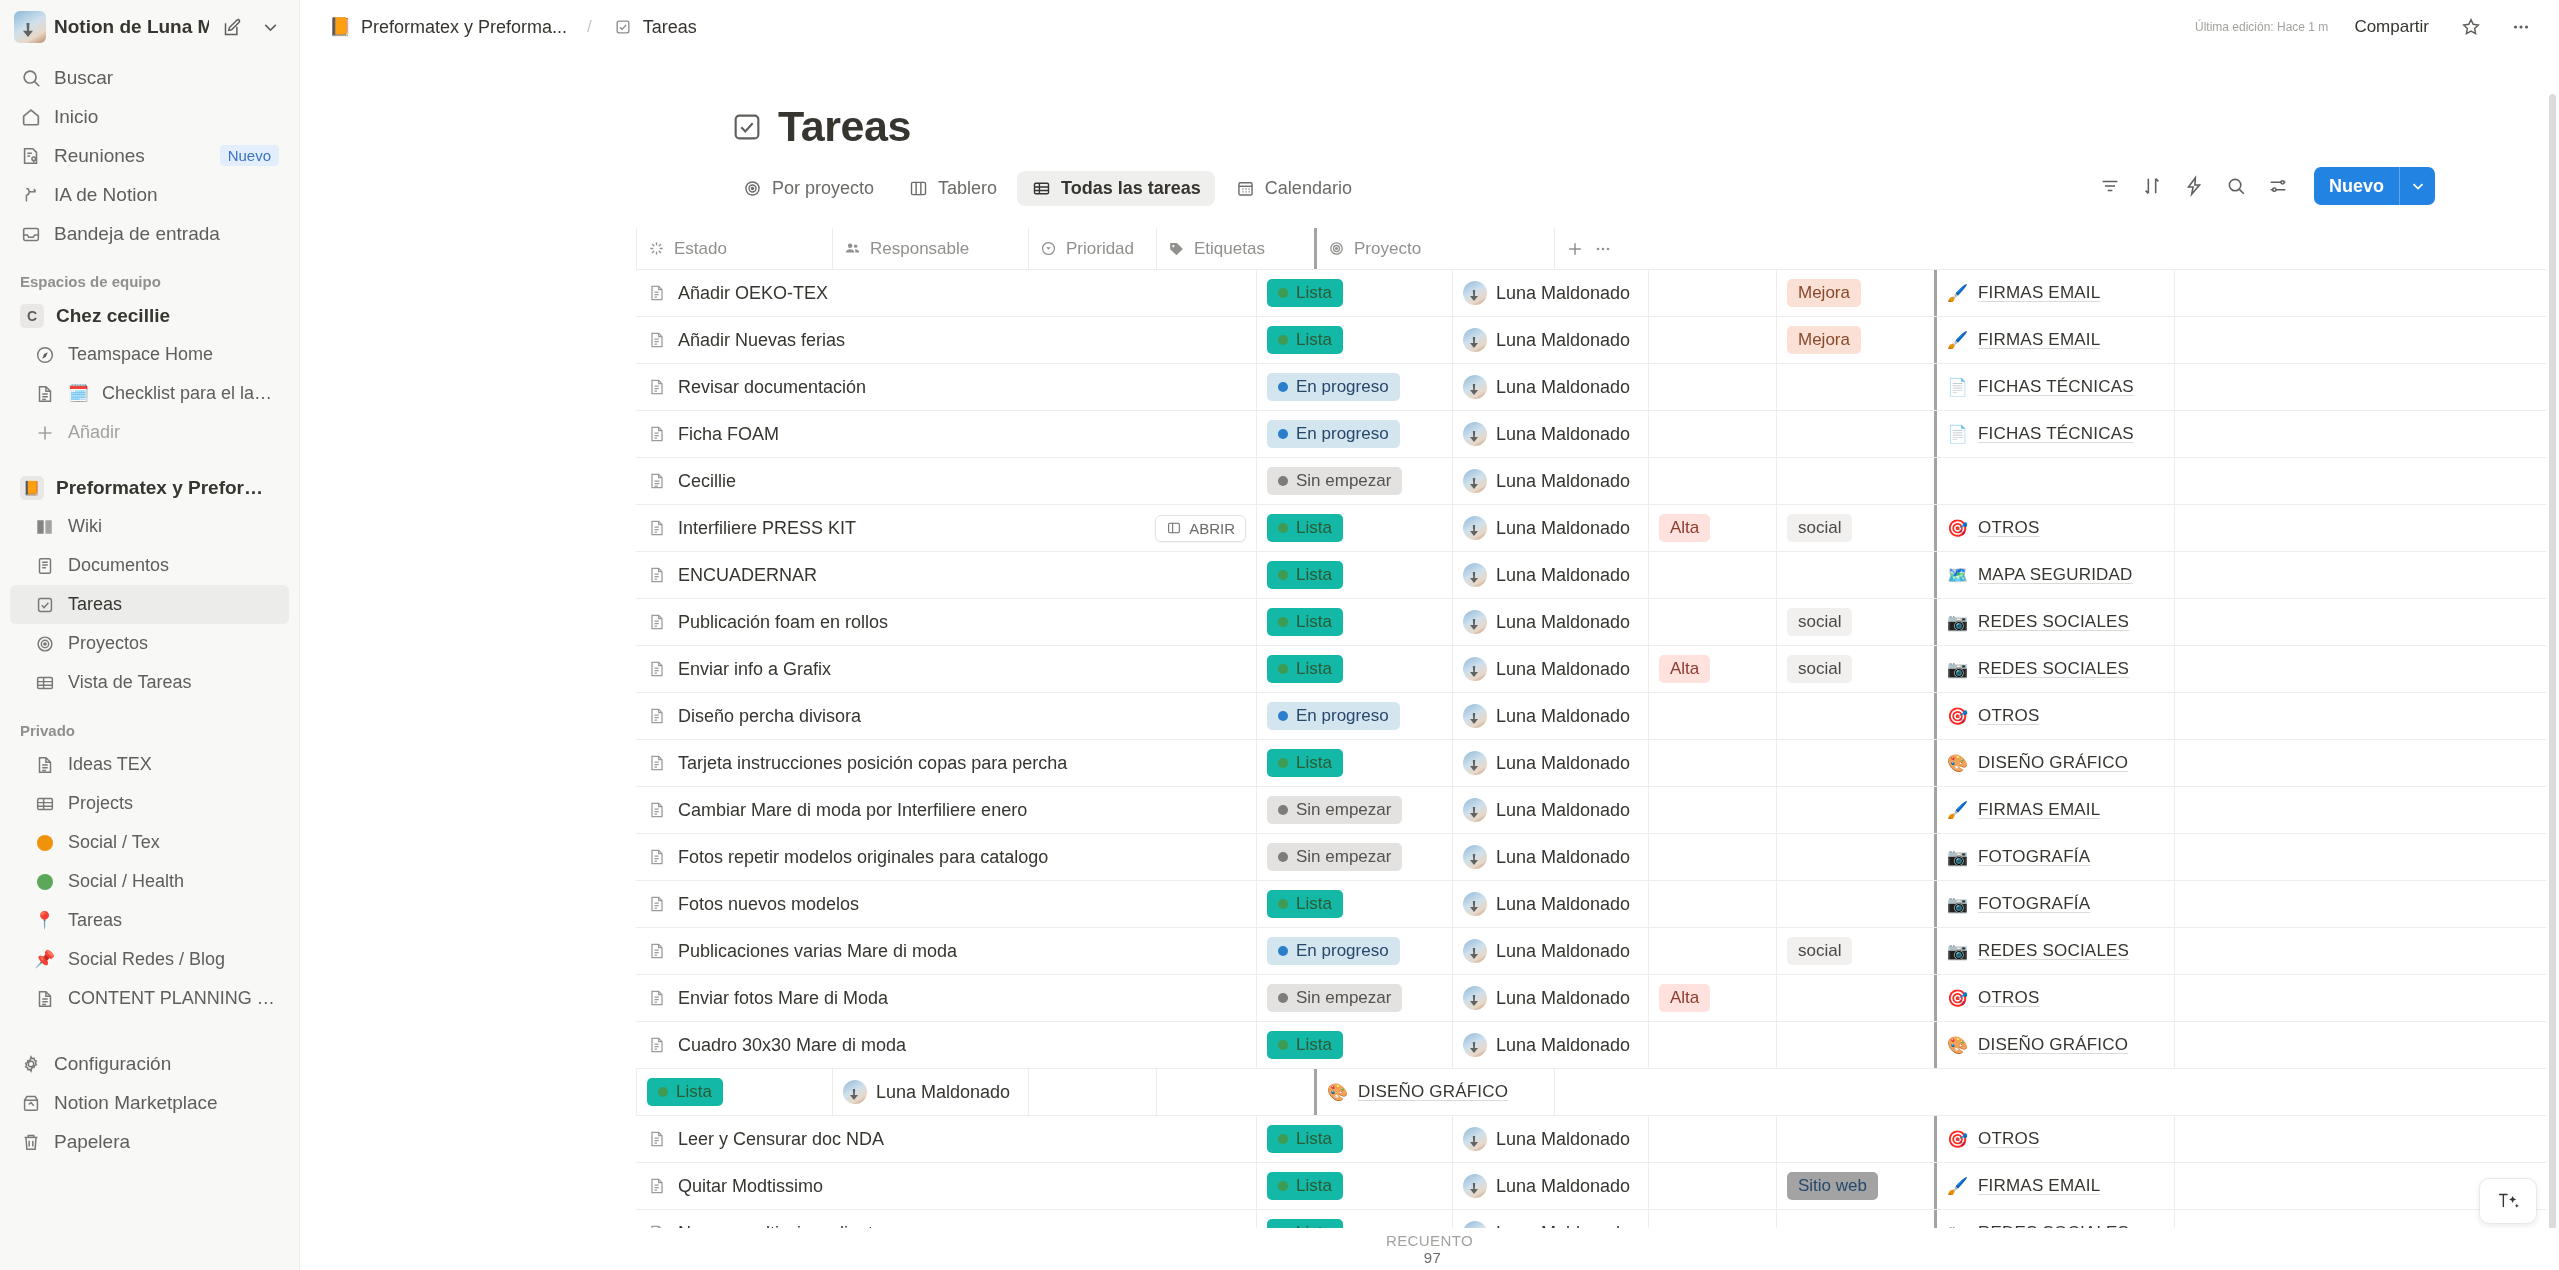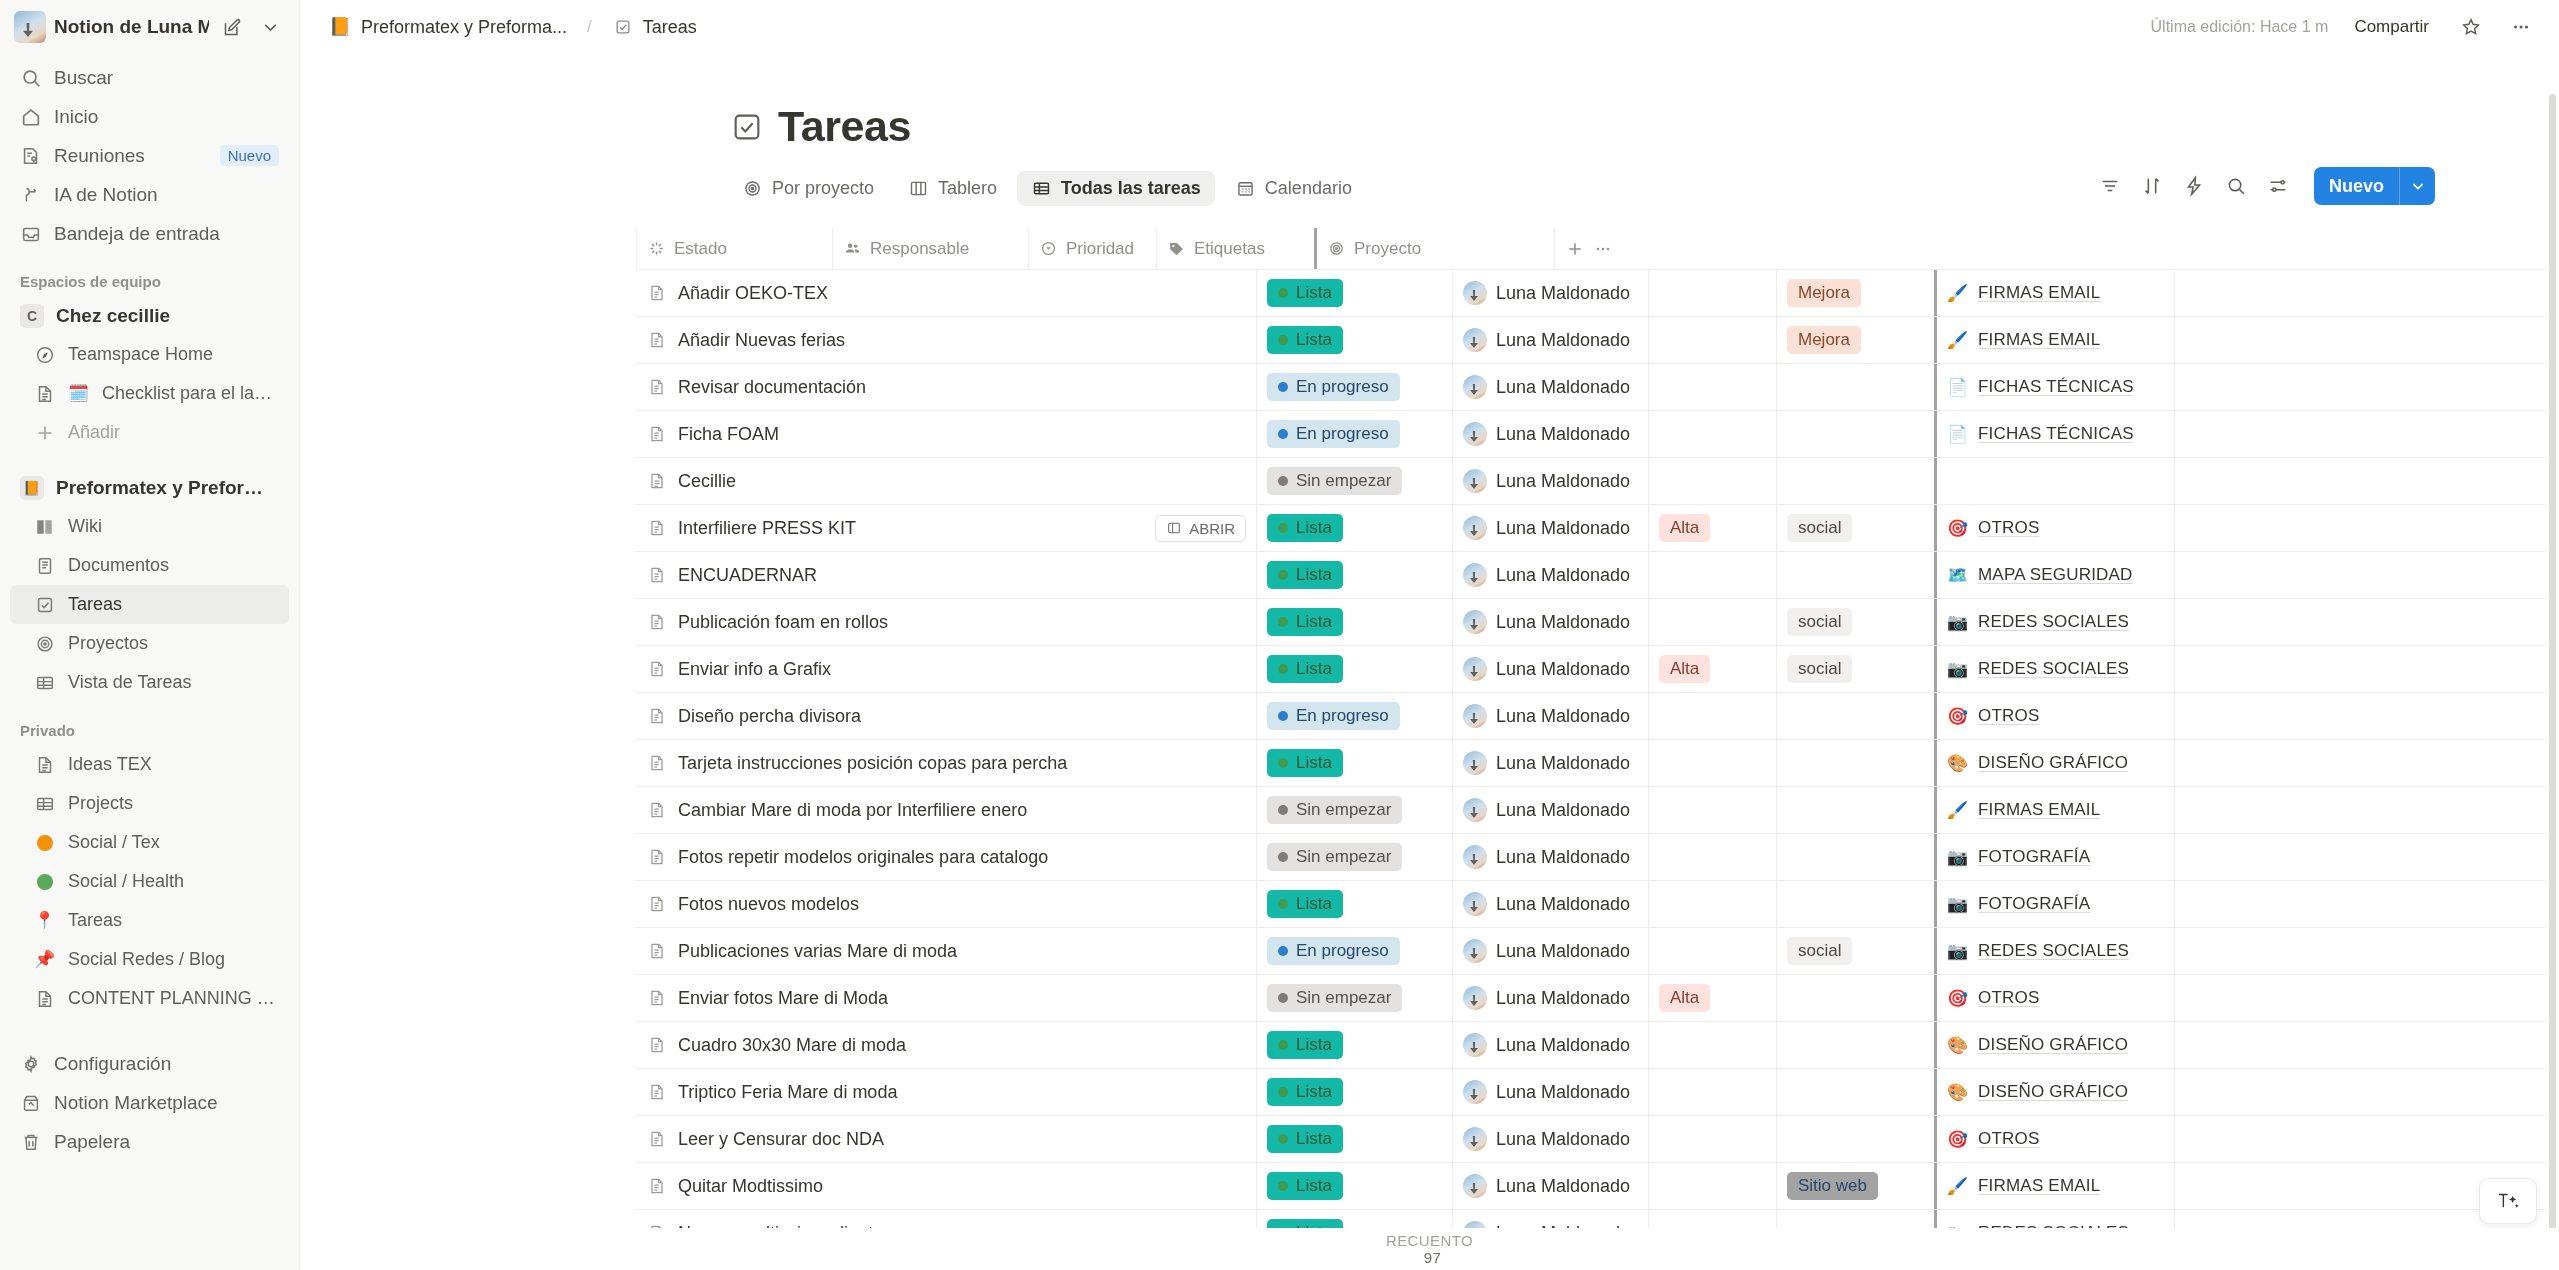--- a/index.html
+++ b/index.html
@@ -85,21 +85,21 @@
   }
   .topbar {
     height: 54px; display: flex; align-items: center;
     padding: 0 22px 0 22px; gap: 10px; flex: 0 0 54px;
   }
   .crumb { display: flex; align-items: center; gap: 9px; font-size: 18px; color: #37352f;
            padding: 4px 8px; border-radius: 5px; white-space: nowrap; }
   .crumb .ic { width: 22px; height: 22px; display:flex; align-items:center; justify-content:center; }
   .crumb-sep { color: #c7c6c3; font-size: 17px; padding: 0 2px; }
   .topbar-right { margin-left: auto; display: flex; align-items: center; gap: 18px; }
-  .edited { font-size: 16px; color: #a3a29e; white-space: nowrap; }
+  .edited { font-size: 12px; color: #a3a29e; white-space: nowrap; }
   .tb-link { font-size: 17px; color: #37352f; padding: 5px 8px; border-radius: 5px; white-space: nowrap; }
   .tb-ic { width: 32px; height: 32px; display: flex; align-items: center; justify-content: center;
            color: #5f5e5b; border-radius: 5px; }
   .tb-ic svg { width: 22px; height: 22px; }
 
   .content { flex: 1; overflow: hidden; position: relative; }
 
   .page-title-row {
     display: flex; align-items: center; gap: 14px;
     padding: 48px 0 0 430px;
@@ -1111,30 +1111,20 @@
                 </div>
                 <div class="cell c-prio"></div>
                 <div class="cell c-etiq"></div>
                 <div class="cell c-proy">
                   <span class="proj-emo">🎨</span>
                   <span class="proj-text">DISEÑO GRÁFICO</span>
                 </div>
                 <div class="cell c-plus"></div>
               </div>
               <div class="trow">
-                <div class="cell c-name">
-                  <span class="row-icon">
-                    <svg viewBox="0 0 24 24" width="20" height="20" fill="none" stroke="#9b9a96" stroke-width="1.5">
-                      <path d="M6 4h8l4 4v12H6z"></path>
-                      <path d="M14 4v4h4"></path>
-                      <path d="M9 11h5M9 14h5M9 17h3"></path>
-                    </svg>
-                  </span>
-                  <span>Triptico Feria Mare di moda</span>
-                </div>
                 <div class="cell c-estado">
                   <span class="pill lista">
                     <span class="pdot"></span>
                     <span>Lista</span>
                   </span>
                 </div>
                 <div class="cell c-resp">
                   <span class="avatar-sm"></span>
                   <span>Luna Maldonado</span>
                 </div>

